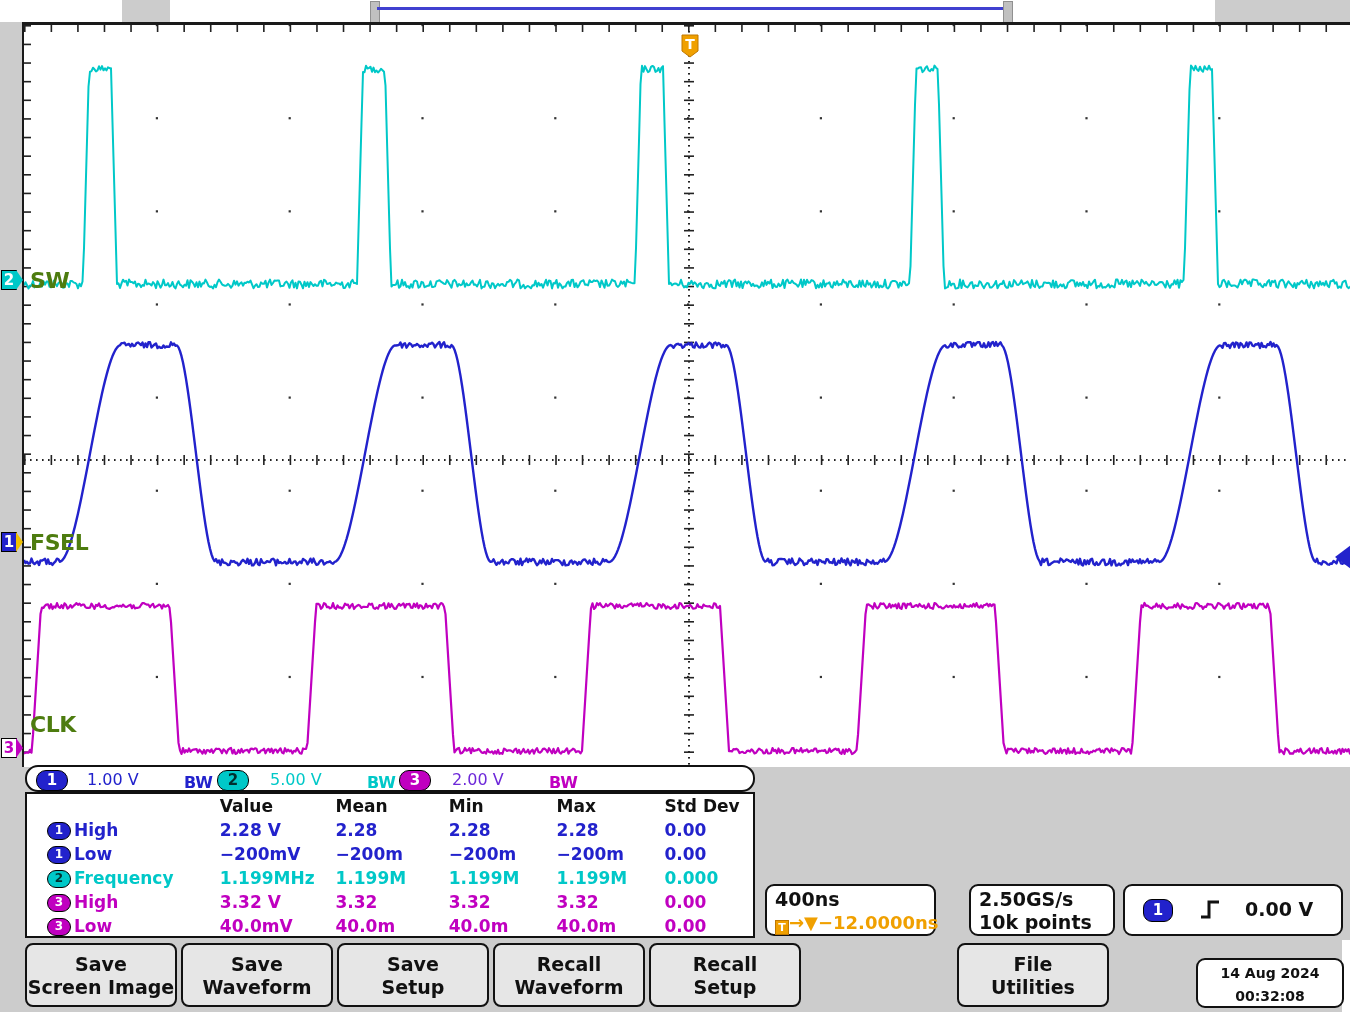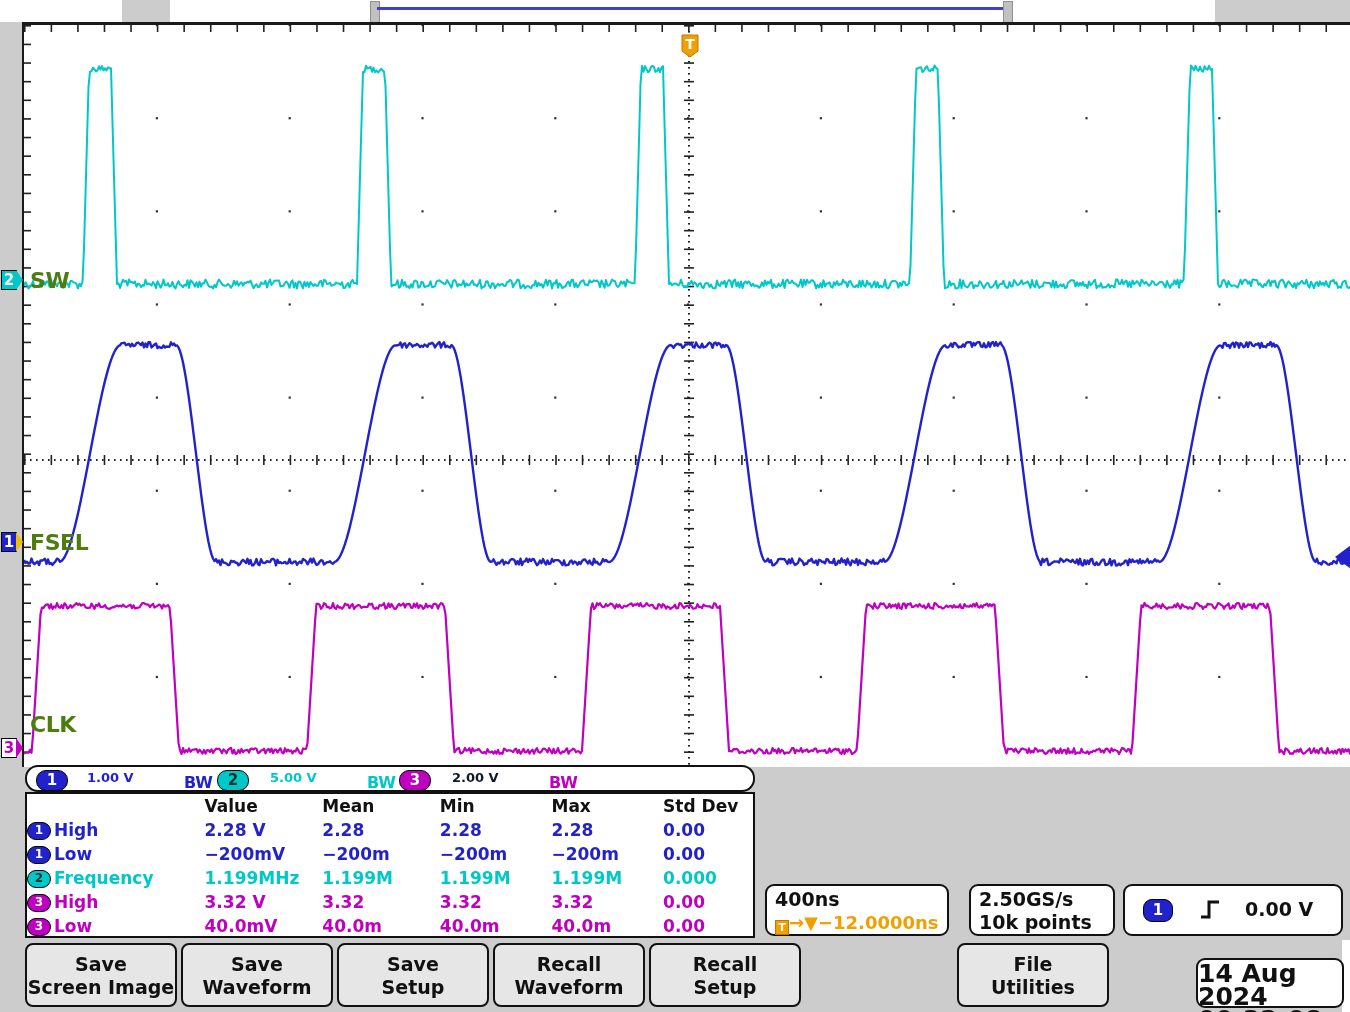--- a/index.html
+++ b/index.html
@@ -78,54 +78,54 @@
     background: #ffffff; border: 2px solid #111; border-radius: 13px;
     box-sizing: border-box;
   }
   .chbar-inner { position: relative; width: 100%; height: 100%; }
   .cbadge {
     position: absolute; top: 3px; width: 30px; height: 19px;
     border-radius: 10px; border: 1px solid #000;
     color: #ffffff; font-weight: bold; font-size: 15px;
     text-align: center; line-height: 18px;
   }
-  .cvolt { position: absolute; top: 3px; font-size: 13px; font-weight: bold; }
+  .cvolt { position: absolute; top: 3px; font-size: 16px; font-weight: normal; }
   .cbw { position: absolute; top: 6px; font-size: 16px; font-weight: bold; text-align: right; }
 
   
   .meas {
     position: absolute; left: 25px; top: 792px; width: 730px; height: 146px;
     background: #ffffff; border: 2px solid #111; box-sizing: border-box;
   }
   .meas table { border-collapse: collapse; width: 100%; }
   .meas td { font-size: 17px; font-weight: bold; padding: 0 0 0 0; line-height: 24px; white-space: nowrap;
              font-family: "DejaVu Sans", "Liberation Sans", sans-serif; }
   .mhdr td { color: #111111; }
   .c-badge-sm {
     display: inline-block; width: 22px; height: 16px; border-radius: 9px;
     border: 1px solid #000; color: #fff; font-size: 12px; font-weight: bold;
     text-align: center; line-height: 15px; vertical-align: middle; margin-right: 3px;
   }
-  td.col-lbl { width: 178px; padding-left: 0; }
+  td.col-lbl { width: 178px; padding-left: 20px; }
   td.col-v   { width: 118px; }
   td.col-m   { width: 118px; }
   td.col-mn  { width: 112px; }
   td.col-mx  { width: 112px; }
   td.col-sd  { width: 90px; }
 
   
   .setbox {
     position: absolute; background: #ffffff; border: 2px solid #111;
     border-radius: 9px; box-sizing: border-box;
     font-size: 19px; font-weight: bold; color: #111;
     font-family: "DejaVu Sans", "Liberation Sans", sans-serif;
   }
   .setbox .l1 { position: absolute; left: 8px; top: 2px; white-space: nowrap; }
   .setbox .l2 { position: absolute; left: 8px; top: 25px; white-space: nowrap; }
-  .tbox { left: 765px; top: 884px; width: 184px; height: 52px; }
+  .tbox { left: 765px; top: 884px; width: 171px; height: 52px; }
   .sbox { left: 969px; top: 884px; width: 146px; height: 52px; }
   .trgbox { left: 1123px; top: 884px; width: 220px; height: 52px; }
   .trg-off { color: #f0a000; font-size: 18px; }
   .trg-icon {
     display: inline-block; width: 14px; height: 15px; background: #f0a000;
     border: 1px solid #c07800; color: #fff; font-size: 11px; line-height: 13px;
     text-align: center; font-weight: bold; vertical-align: -2px; box-sizing: border-box;
   }
 
   
@@ -141,22 +141,22 @@
   .mbtn.three { padding-top: 1px; font-size: 18px; line-height: 21px; }
   .savekey {
     display: inline-block; background: #fff; border: 1px solid #444;
     color: #111; font-size: 13px; font-weight: bold; padding: 0 3px;
     line-height: 14px; vertical-align: 1px;
     box-shadow: 1px 1px 0 #555;
   }
   .dtbox {
     position: absolute; left: 1196px; top: 958px; width: 148px; height: 50px;
     background: #ffffff; border: 2px solid #111; border-radius: 9px;
-    box-sizing: border-box; 
-    font-size: 25px; font-weight: bold; color: #111; line-height: 23px; padding-top: 2px;
+    box-sizing: border-box; text-align: center;
+    font-size: 14px; font-weight: bold; color: #111; line-height: 23px; padding-top: 2px;
     font-family: "DejaVu Sans", "Liberation Sans", sans-serif;
   }
   .whitepanel { position: absolute; left: 0; top: 767px; width: 1350px; height: 173px; background: #cccccc; }
 </style>
 </head>
 <body>
 
 <div id="root">
 
   <div class="posbar-row">
@@ -506,21 +506,21 @@
     <div class="chbar-inner">
       <div class="cbadge" style="left:9px;  background:#2222cc;">1</div>
       <div class="cvolt" style="left:60px;  color:#2222cc;">1.00 V</div>
       <div class="cbw" style="left:157px; color:#2222cc;">BW</div>
 
       <div class="cbadge" style="left:190px; background:#00c8c8; color:#003030;">2</div>
       <div class="cvolt" style="left:243px; color:#00c8c8;">5.00 V</div>
       <div class="cbw" style="left:340px; color:#00c8c8;">BW</div>
 
       <div class="cbadge" style="left:372px; background:#c000c0;">3</div>
-      <div class="cvolt" style="left:425px; color:#0f172a;">2.00 V</div>
+      <div class="cvolt" style="left:425px; color:#6d28d9;">2.00 V</div>
       <div class="cbw" style="left:522px; color:#c000c0;">BW</div>
     </div>
   </div>
 
   <div class="meas">
     <table>
       <tbody id="meas-body">
           <tr class="mhdr">
             <td class="col-lbl"></td>
             <td class="col-v">Value</td>

